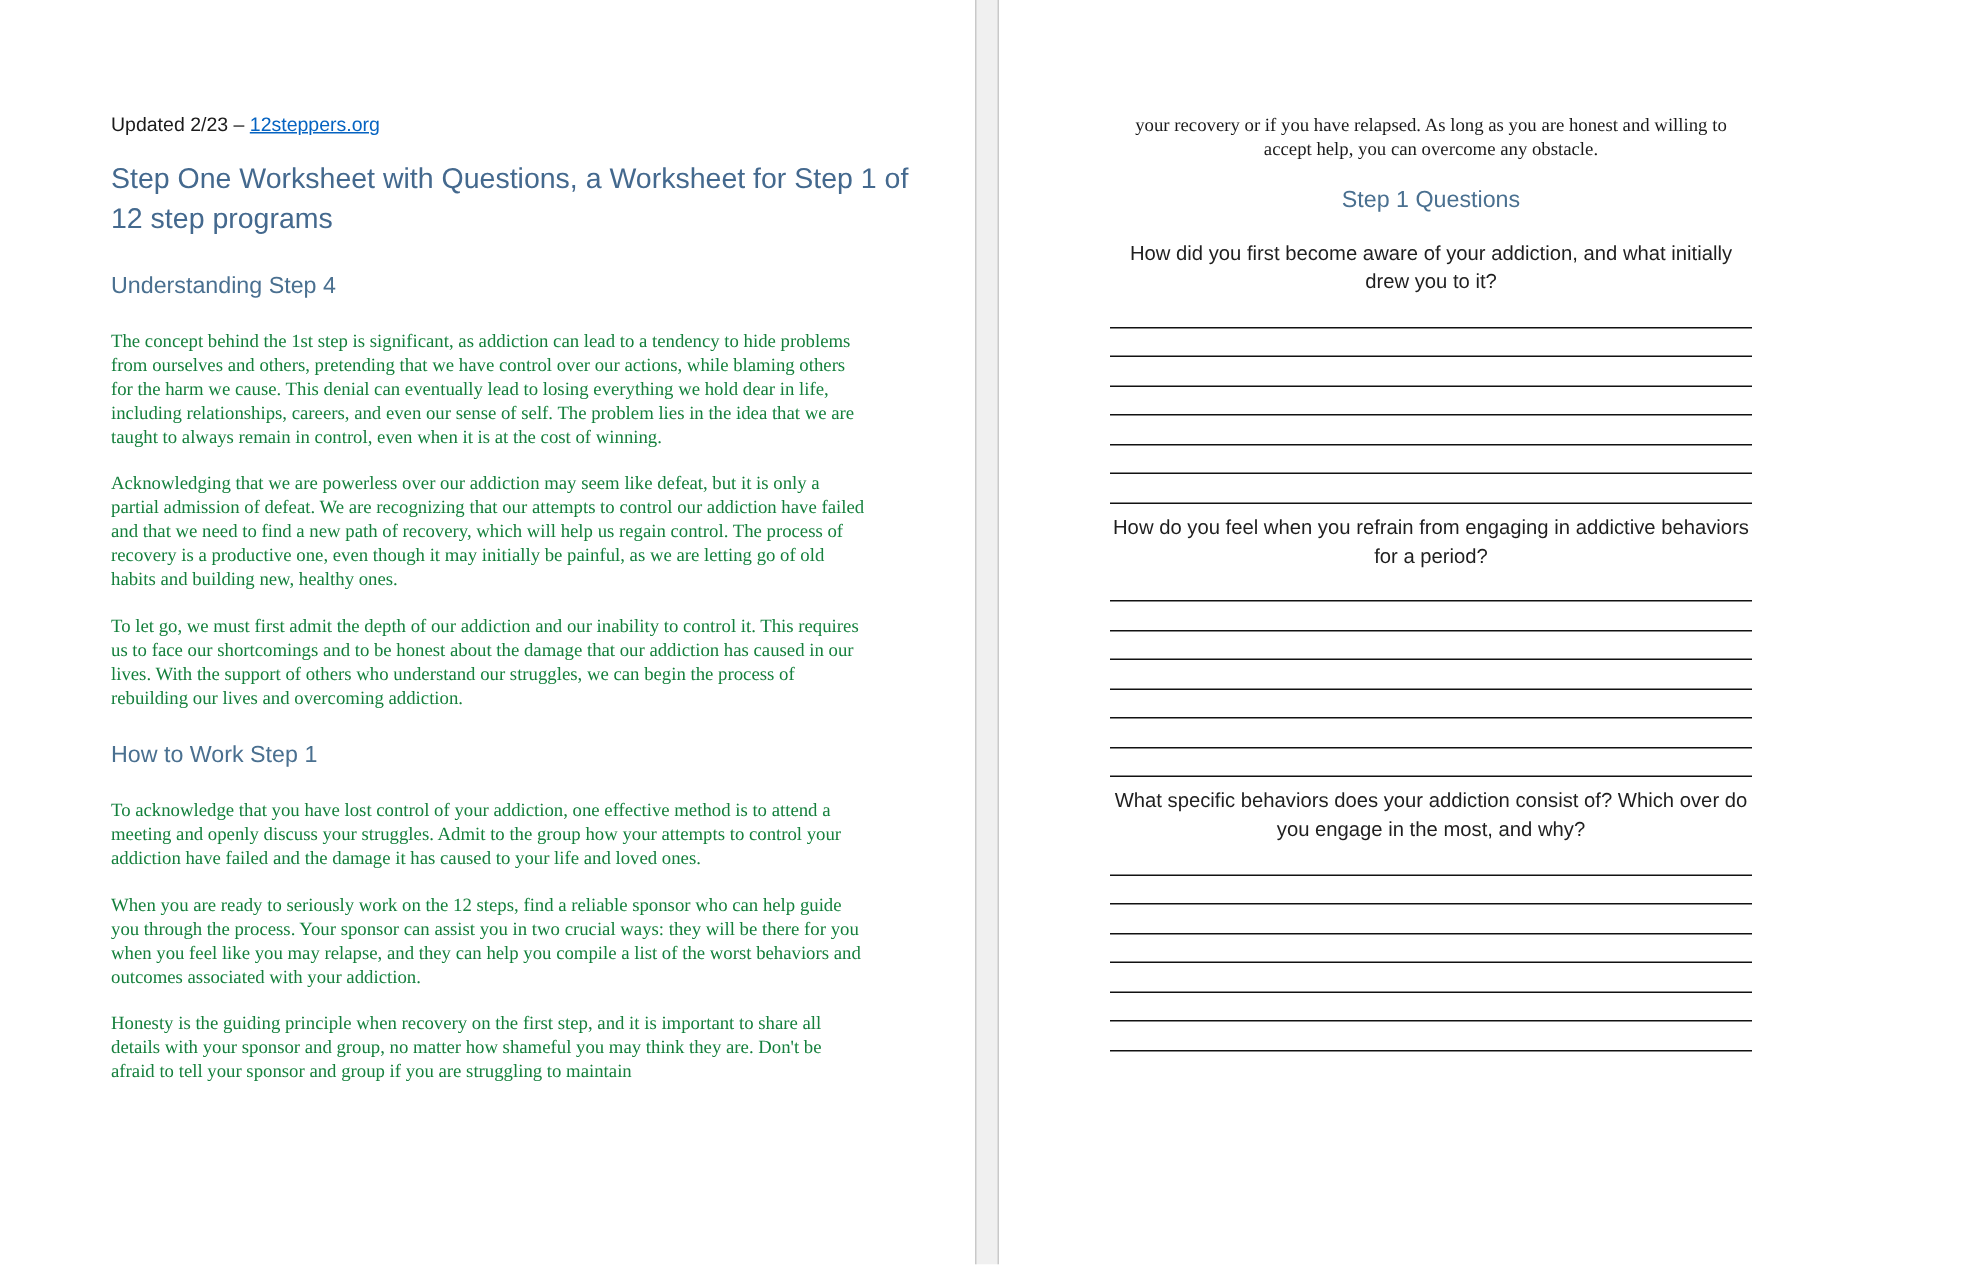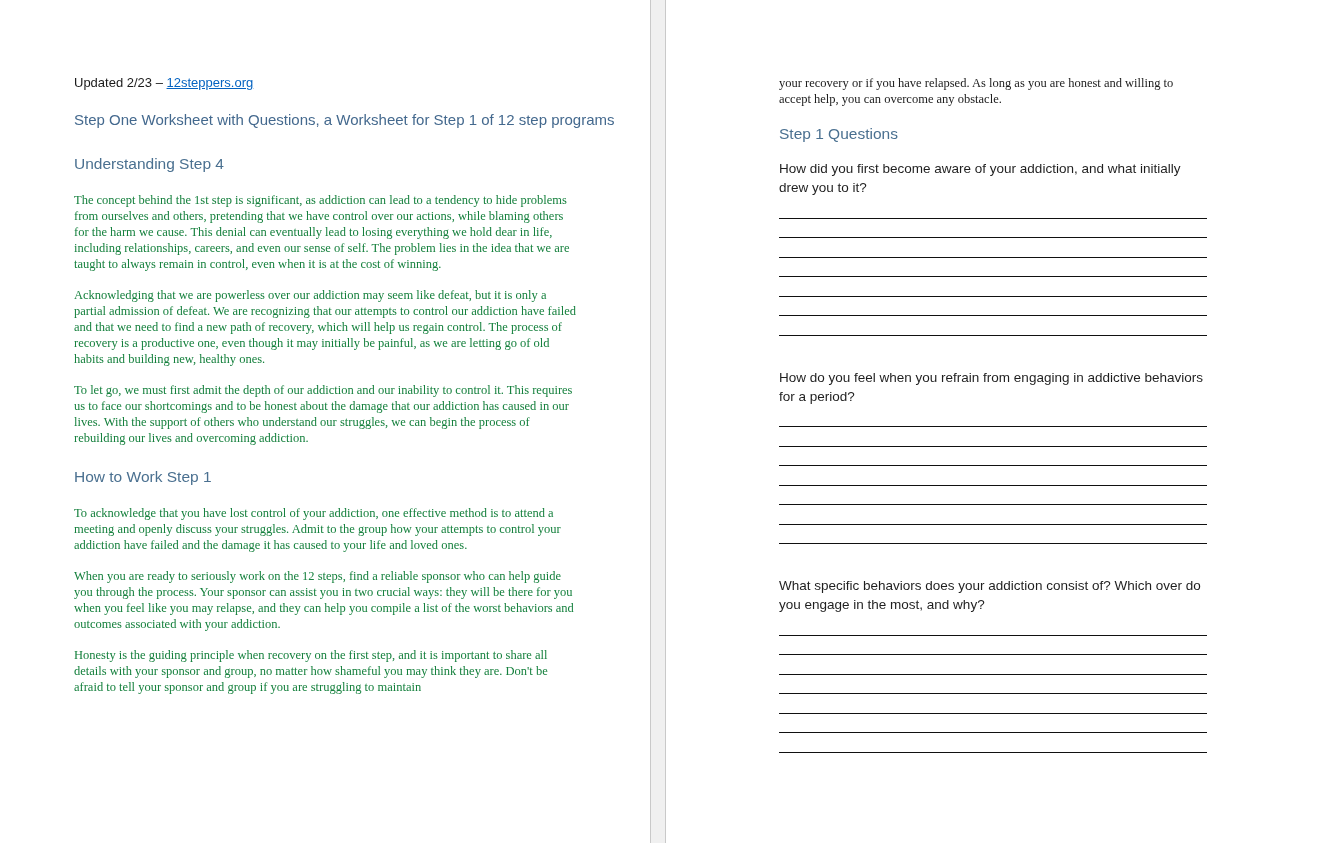--- a/index.html
+++ b/index.html
@@ -13,21 +13,21 @@
     font-family: "Liberation Sans", sans-serif;
     color: #1b1b1b;
   }
   .page {
     position: absolute;
     top: 0;
     bottom: 0;
     background: #ffffff;
   }
   .page-left  { left: 0; width: 650px; }
-  .page-right { left: 705px; right: 0; }
+  .page-right { left: 666px; right: 0; text-align: center; }
   .page-divider {
     position: absolute;
     left: 650px;
     top: 0;
     bottom: 0;
     width: 16px;
     background: #f0f0f0;
     border-left: 1px solid #c9c9c9;
     border-right: 1px solid #c9c9c9;
   }
@@ -41,21 +41,21 @@
     color: #1b1b1b;
   }
   .doc-link {
     color: #0563C1;
     text-decoration: underline;
     cursor: pointer;
   }
   .doc-title {
     margin: 15px 0 0 0;
     width: 545px;
-    font-size: 15px;
+    font-size: 19px;
     line-height: 27px;
     font-weight: 400;
     color: #44698E;
   }
   h2.section-heading {
     margin: 21px 0 19px 0;
     font-size: 15.5px;
     line-height: 19px;
     font-weight: 400;
     color: #4A7090;
@@ -76,21 +76,21 @@
     margin: 0;
     color: #1b1b1b;
   }
   .page-right h2.section-heading { margin: 17px 0 16px 0; }
   .question-text {
     font-size: 13.5px;
     line-height: 19px;
     margin: 31px 0 0 0;
     color: #1f1f1f;
   }
-  .question-block .question-text { margin-top: 32px; }
+  .question-block .question-text { margin-top: 6px; }
   .question-block:first-of-type .question-text { margin-top: 14px; }
   .answer-lines { margin-top: 2px; }
   .rule {
     height: 19.5px;
     border-bottom: 1.4px solid #111111;
   }
 </style>
 </head>
 <body>
 

